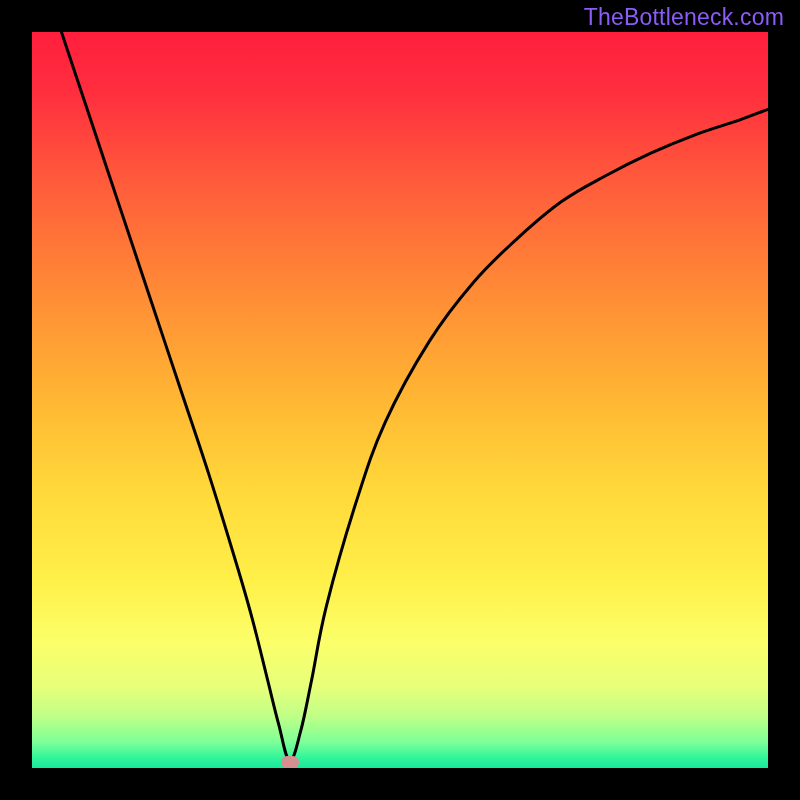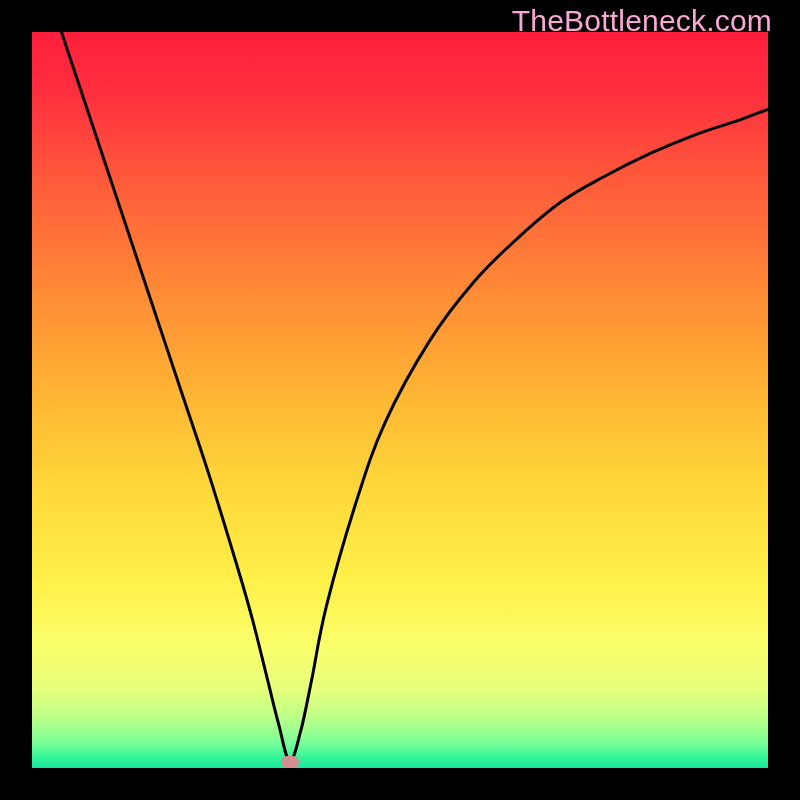--- a/index.html
+++ b/index.html
@@ -13,23 +13,23 @@
   }
   .frame {
     position: relative;
     width: 800px;
     height: 800px;
     background: #000;
   }
   .watermark {
     position: absolute;
     top: 4px;
-    right: 28px;
-    color: #f9a8d4;
-    font-size: 30px;
+    right: 16px;
+    color: #8b5cf6;
+    font-size: 23px;
     font-weight: 400;
     letter-spacing: 0.2px;
     user-select: none;
   }
   svg {
     position: absolute;
     top: 0;
     left: 0;
   }
   .marker {

